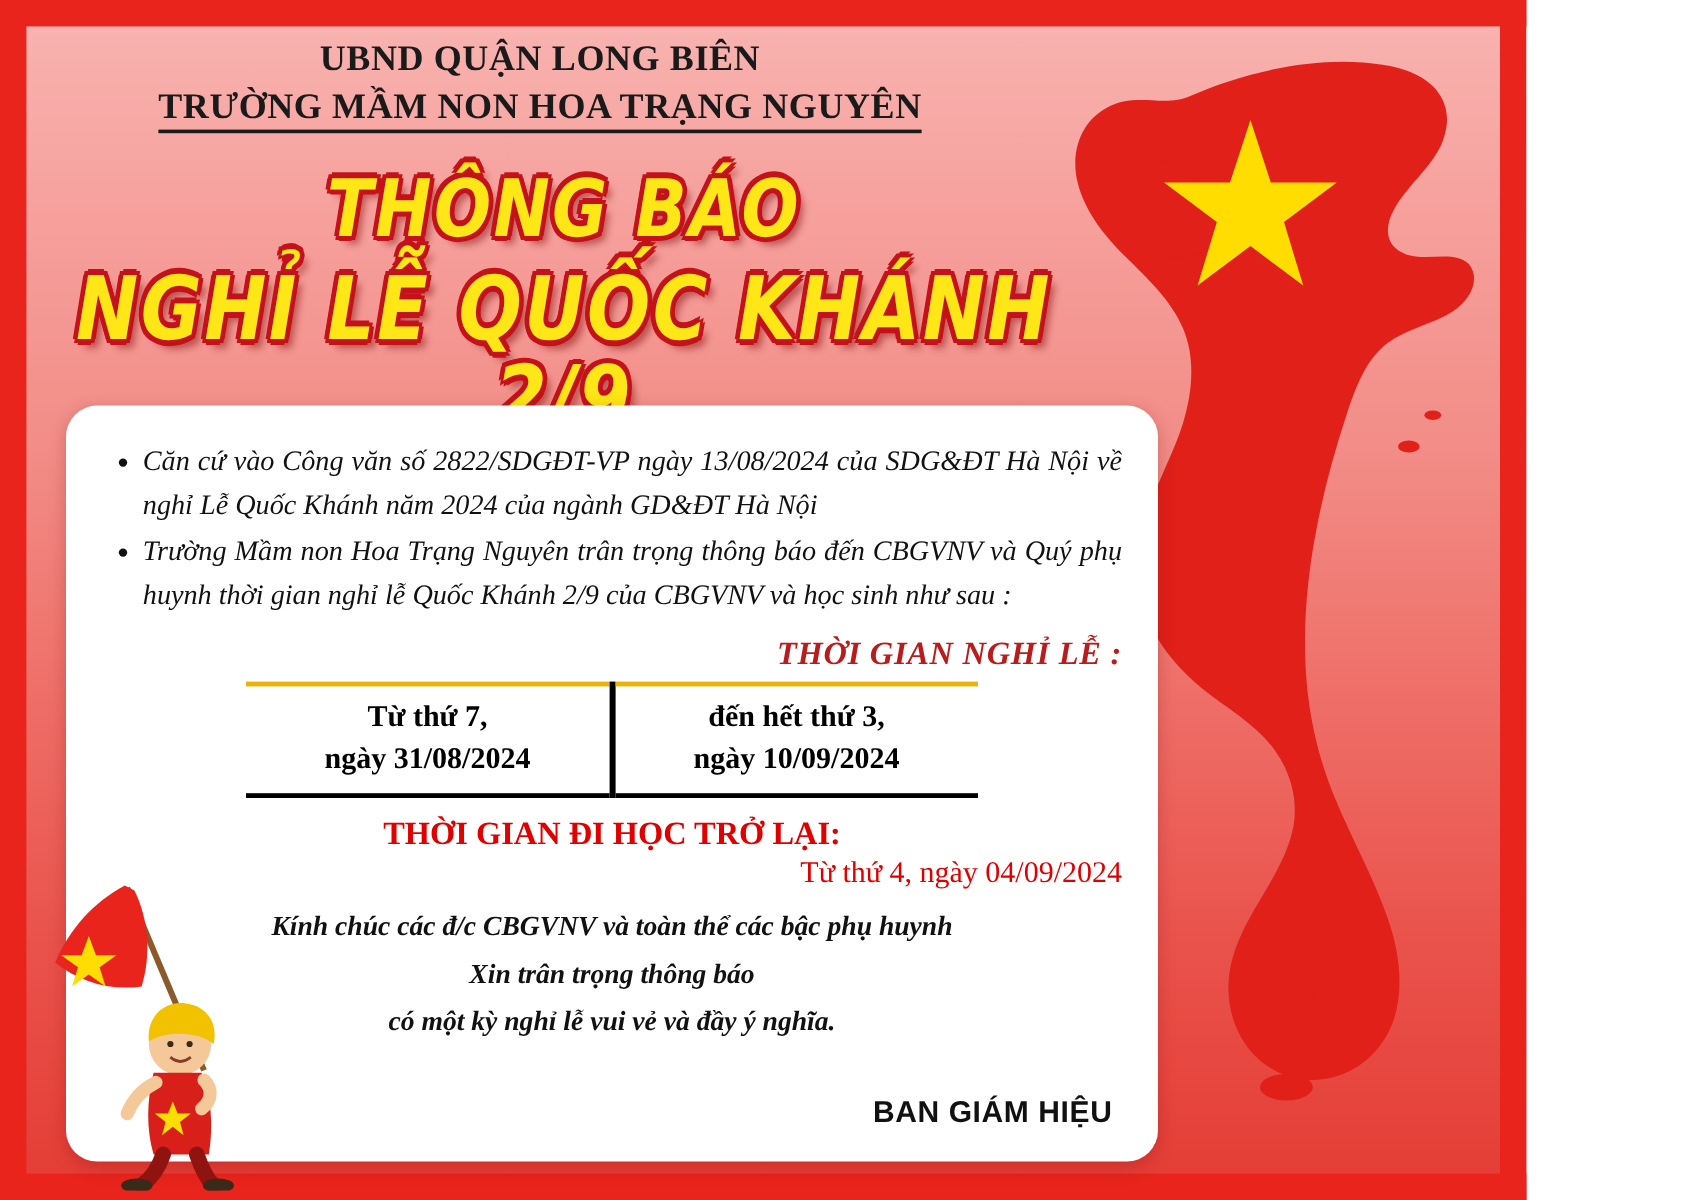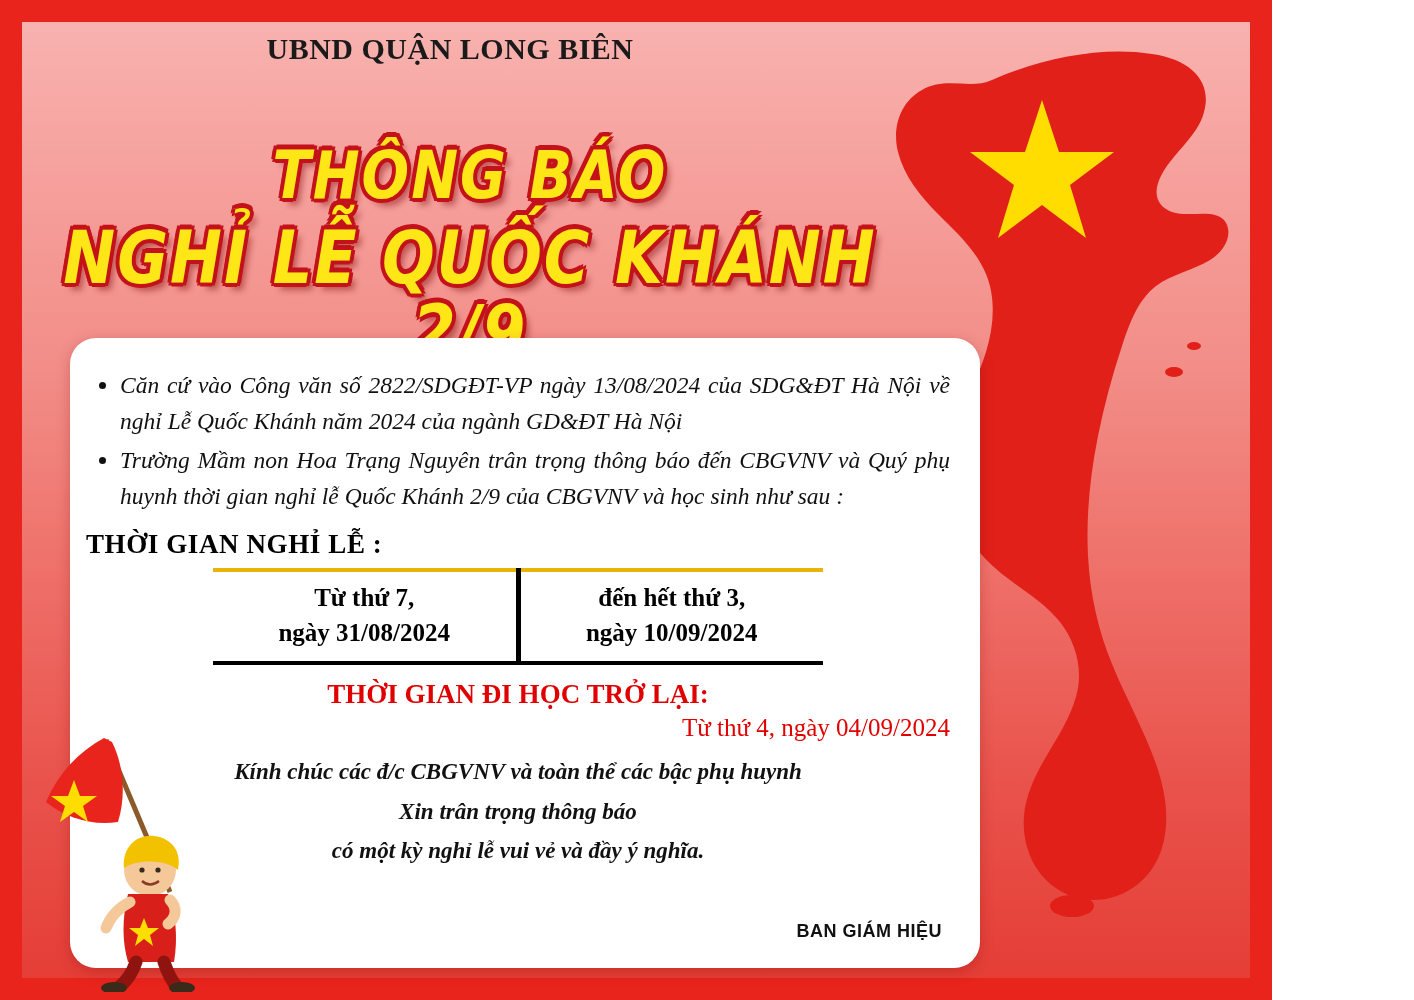--- a/index.html
+++ b/index.html
@@ -86,52 +86,53 @@
       6px 6px 6px rgba(120,0,0,0.45);
     transform: scaleY(1.18);
     transform-origin: top center;
   }
   .title-1 { font-size: 56px; }
   .title-2 { font-size: 62px; margin-top: 22px; }
 
   
   .card {
     position: absolute;
-    left: 70px;
+    left: 55px;
     top: 338px;
     width: 910px;
     height: 630px;
     background: #ffffff;
     border-radius: 26px;
     box-shadow: 0 4px 14px rgba(120,0,0,0.25);
-    padding: 26px 30px 16px 16px;
+    padding: 26px 30px 16px 30px;
     box-sizing: border-box;
   }
   ul.bullets {
     margin: 4px 0 0 0;
     padding-left: 34px;
     list-style: disc;
   }
   ul.bullets li {
     font-family: "Liberation Serif", serif;
     font-style: italic;
     font-size: 23.5px;
     line-height: 1.52;
     color: #111;
     text-align: justify;
     margin-bottom: 4px;
   }
   .sec-title {
-    text-align: left;
+    text-align: right;
     font-family: "Liberation Serif", serif;
     font-weight: bold;
     font-size: 27px;
-    color: #000000;
+    color: #b91c1c;
     letter-spacing: 0.6px;
     margin: 14px 0 8px 0;
+    font-style: italic;
   }
   .time-table {
     width: 610px;
     margin: 0 auto;
     border-top: 4px solid #eab308;
     border-bottom: 4px solid #000;
     border-collapse: collapse;
   }
   .time-table td {
     width: 50%;
@@ -169,21 +170,21 @@
     color: #111;
     line-height: 1.55;
     margin: 4px;
   }
   .signature {
     position: absolute;
     right: 38px;
     bottom: 26px;
     font-family: "Liberation Sans", sans-serif;
     font-weight: bold;
-    font-size: 18px;
+    font-size: 25px;
     letter-spacing: 0.5px;
     color: #111;
   }
 
   
   .mascot {
     position: absolute;
     left: 18px;
     bottom: 8px;
     width: 230px;
@@ -221,20 +222,21 @@
       <ellipse cx="366" cy="790" rx="14" ry="8" fill="#e02019"></ellipse>
       <ellipse cx="330" cy="866" rx="22" ry="11" fill="#e02019"></ellipse>
       <g>
         <polygon fill="#ffdd00" points="300,60 317,112 372,112 328,145 344,198 300,165 256,198 272,145 228,112 283,112"></polygon>
       </g>
     </svg>
   </div>
 
   <div class="header">
     <div class="org-line1">UBND QUẬN LONG BIÊN</div>
+    <div class="org-line2">TRƯỜNG MẦM NON HOA TRẠNG NGUYÊN</div>
   </div>
 
   <div class="title-block">
     <div class="title-1">THÔNG BÁO</div>
     <div class="title-2">NGHỈ LỄ QUỐC KHÁNH 2/9</div>
   </div>
 
   <div class="card">
     <ul class="bullets">
       <li>Căn cứ vào Công văn số 2822/SDGĐT-VP ngày 13/08/2024 của SDG&amp;ĐT Hà Nội về nghỉ Lễ Quốc Khánh năm 2024 của ngành GD&amp;ĐT Hà Nội</li>

